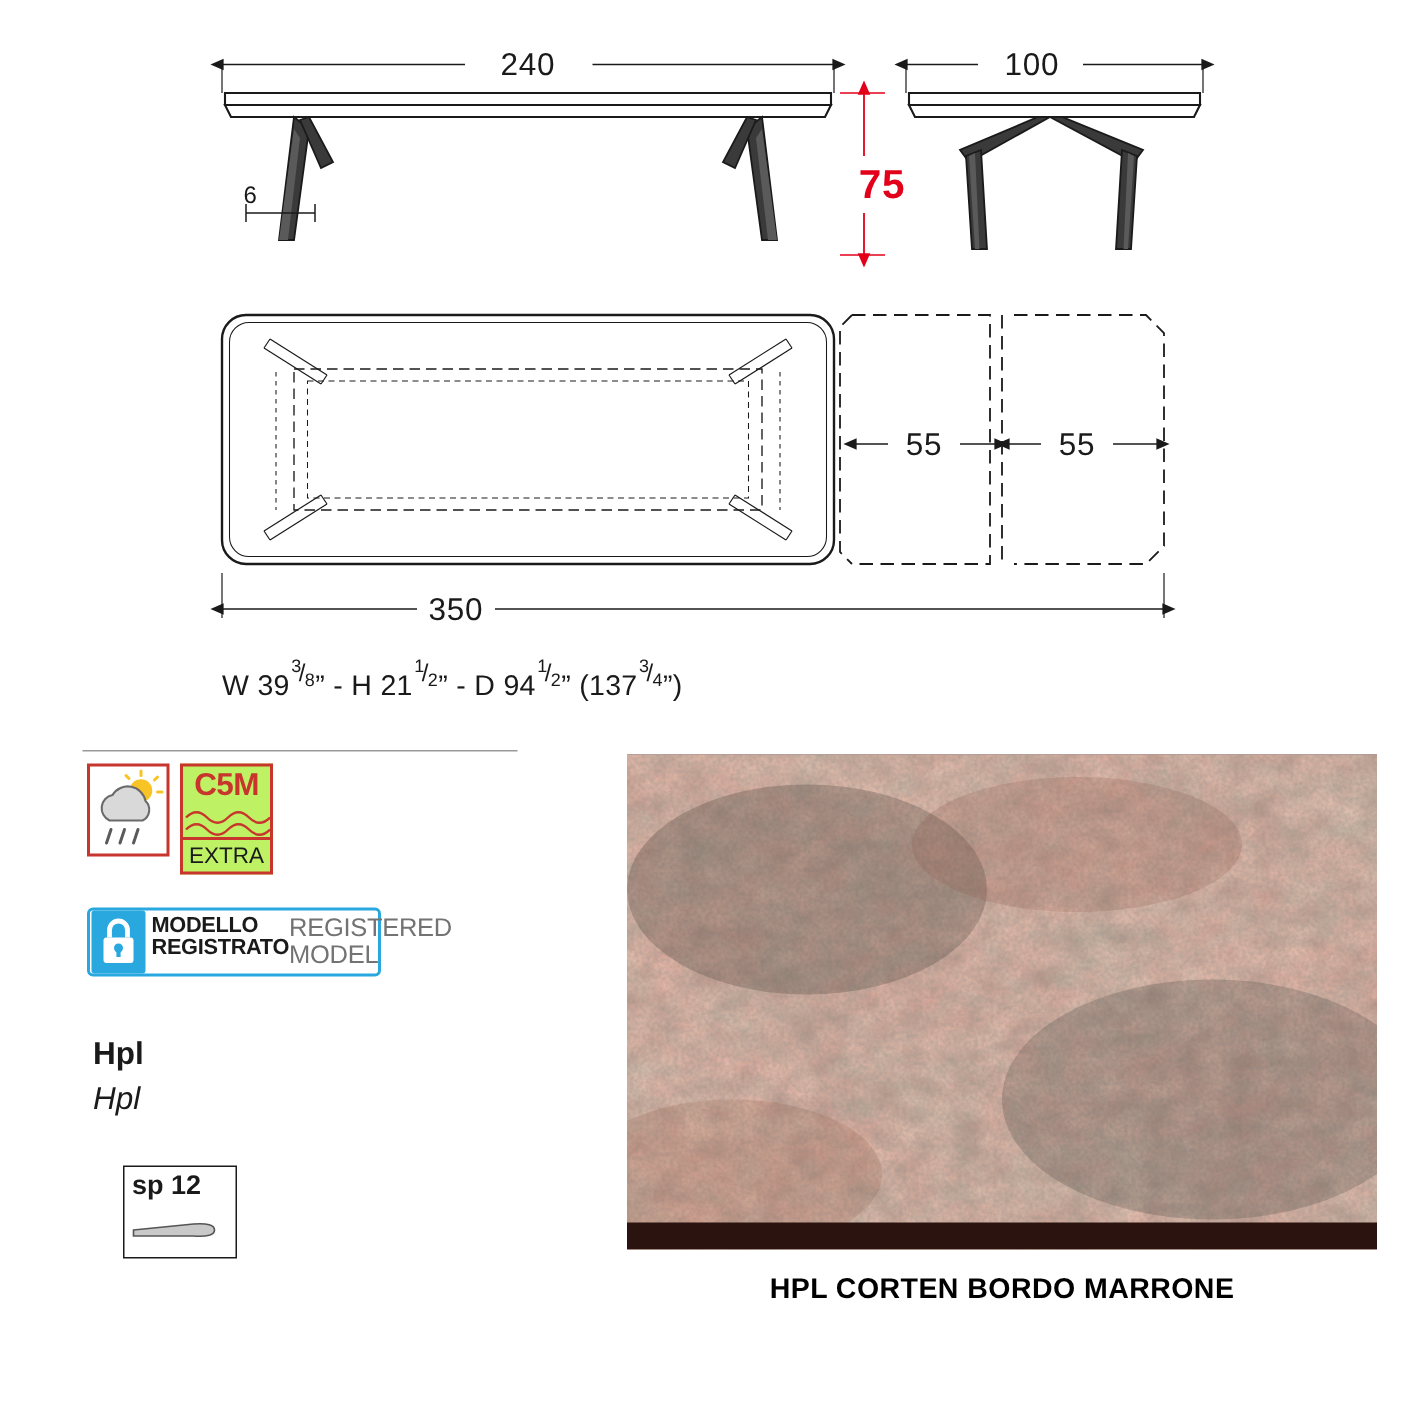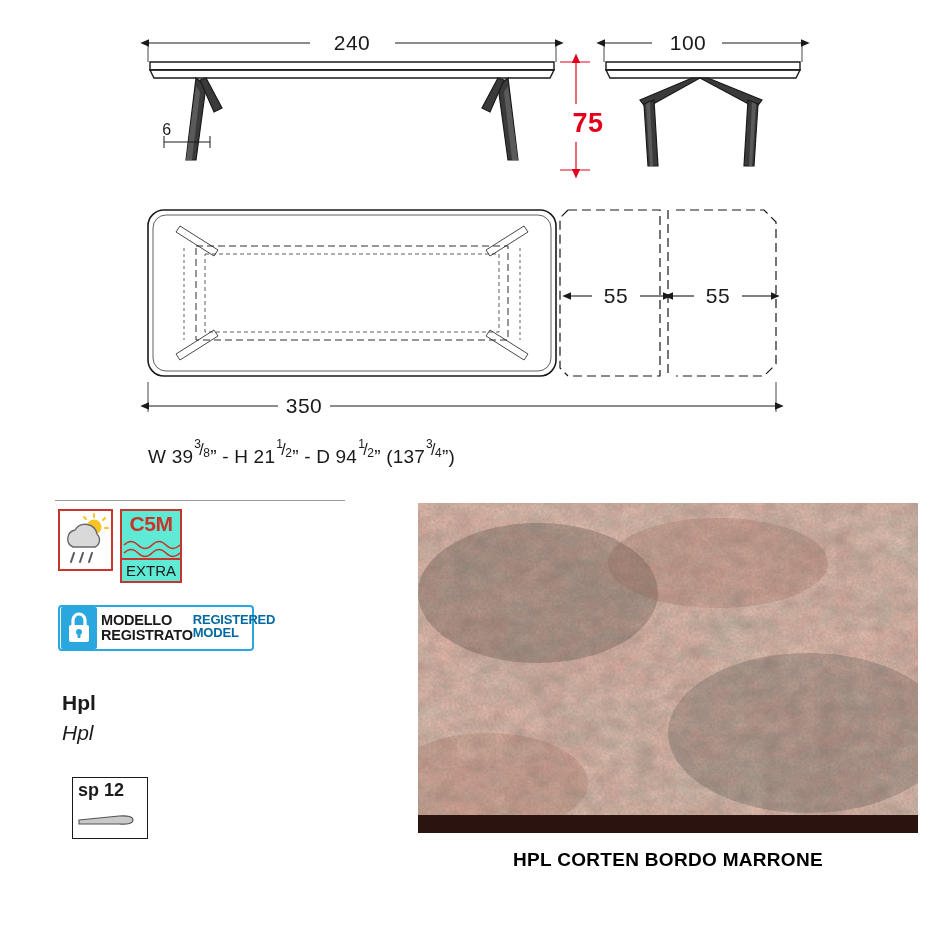--- a/index.html
+++ b/index.html
@@ -110,21 +110,21 @@
     height: 62px;
     border: 2px solid #c8352d;
     background: #ffffff;
     position: relative;
     box-sizing: border-box;
   }
   .c5m-badge {
     width: 62px;
     height: 74px;
     border: 2px solid #c8352d;
-    background: #5eead4;
+    background: #bef264;
     box-sizing: border-box;
     position: relative;
     display: flex;
     flex-direction: column;
   }
   .c5m-top {
     flex: 1;
     position: relative;
     overflow: hidden;
   }
@@ -178,23 +178,23 @@
     justify-content: center;
     line-height: 1.05;
   }
   .reg-text .l1 {
     font-size: 14.5px;
     font-weight: bold;
     color: #1a1a1a;
     letter-spacing: -0.2px;
   }
   .reg-text .l2 {
-    font-size: 13px;
-    font-weight: bold;
-    color: #0369a1;
+    font-size: 17px;
+    font-weight: normal;
+    color: #737373;
     letter-spacing: -0.2px;
   }
 
   .material-name {
     position: absolute;
     left: 62px;
     top: 196px;
     font-size: 21px;
     font-weight: bold;
     color: #1a1a1a;
@@ -203,21 +203,21 @@
     position: absolute;
     left: 62px;
     top: 226px;
     font-size: 21px;
     font-style: italic;
     color: #1a1a1a;
   }
 
   .spec-row {
     position: absolute;
-    left: 52px;
+    left: 62px;
     top: 282px;
     display: flex;
     gap: 8px;
     padding-left: 20px;
   }
   .spec-box {
     width: 76px;
     height: 62px;
     border: 1.6px solid #1a1a1a;
     background: #ffffff;

